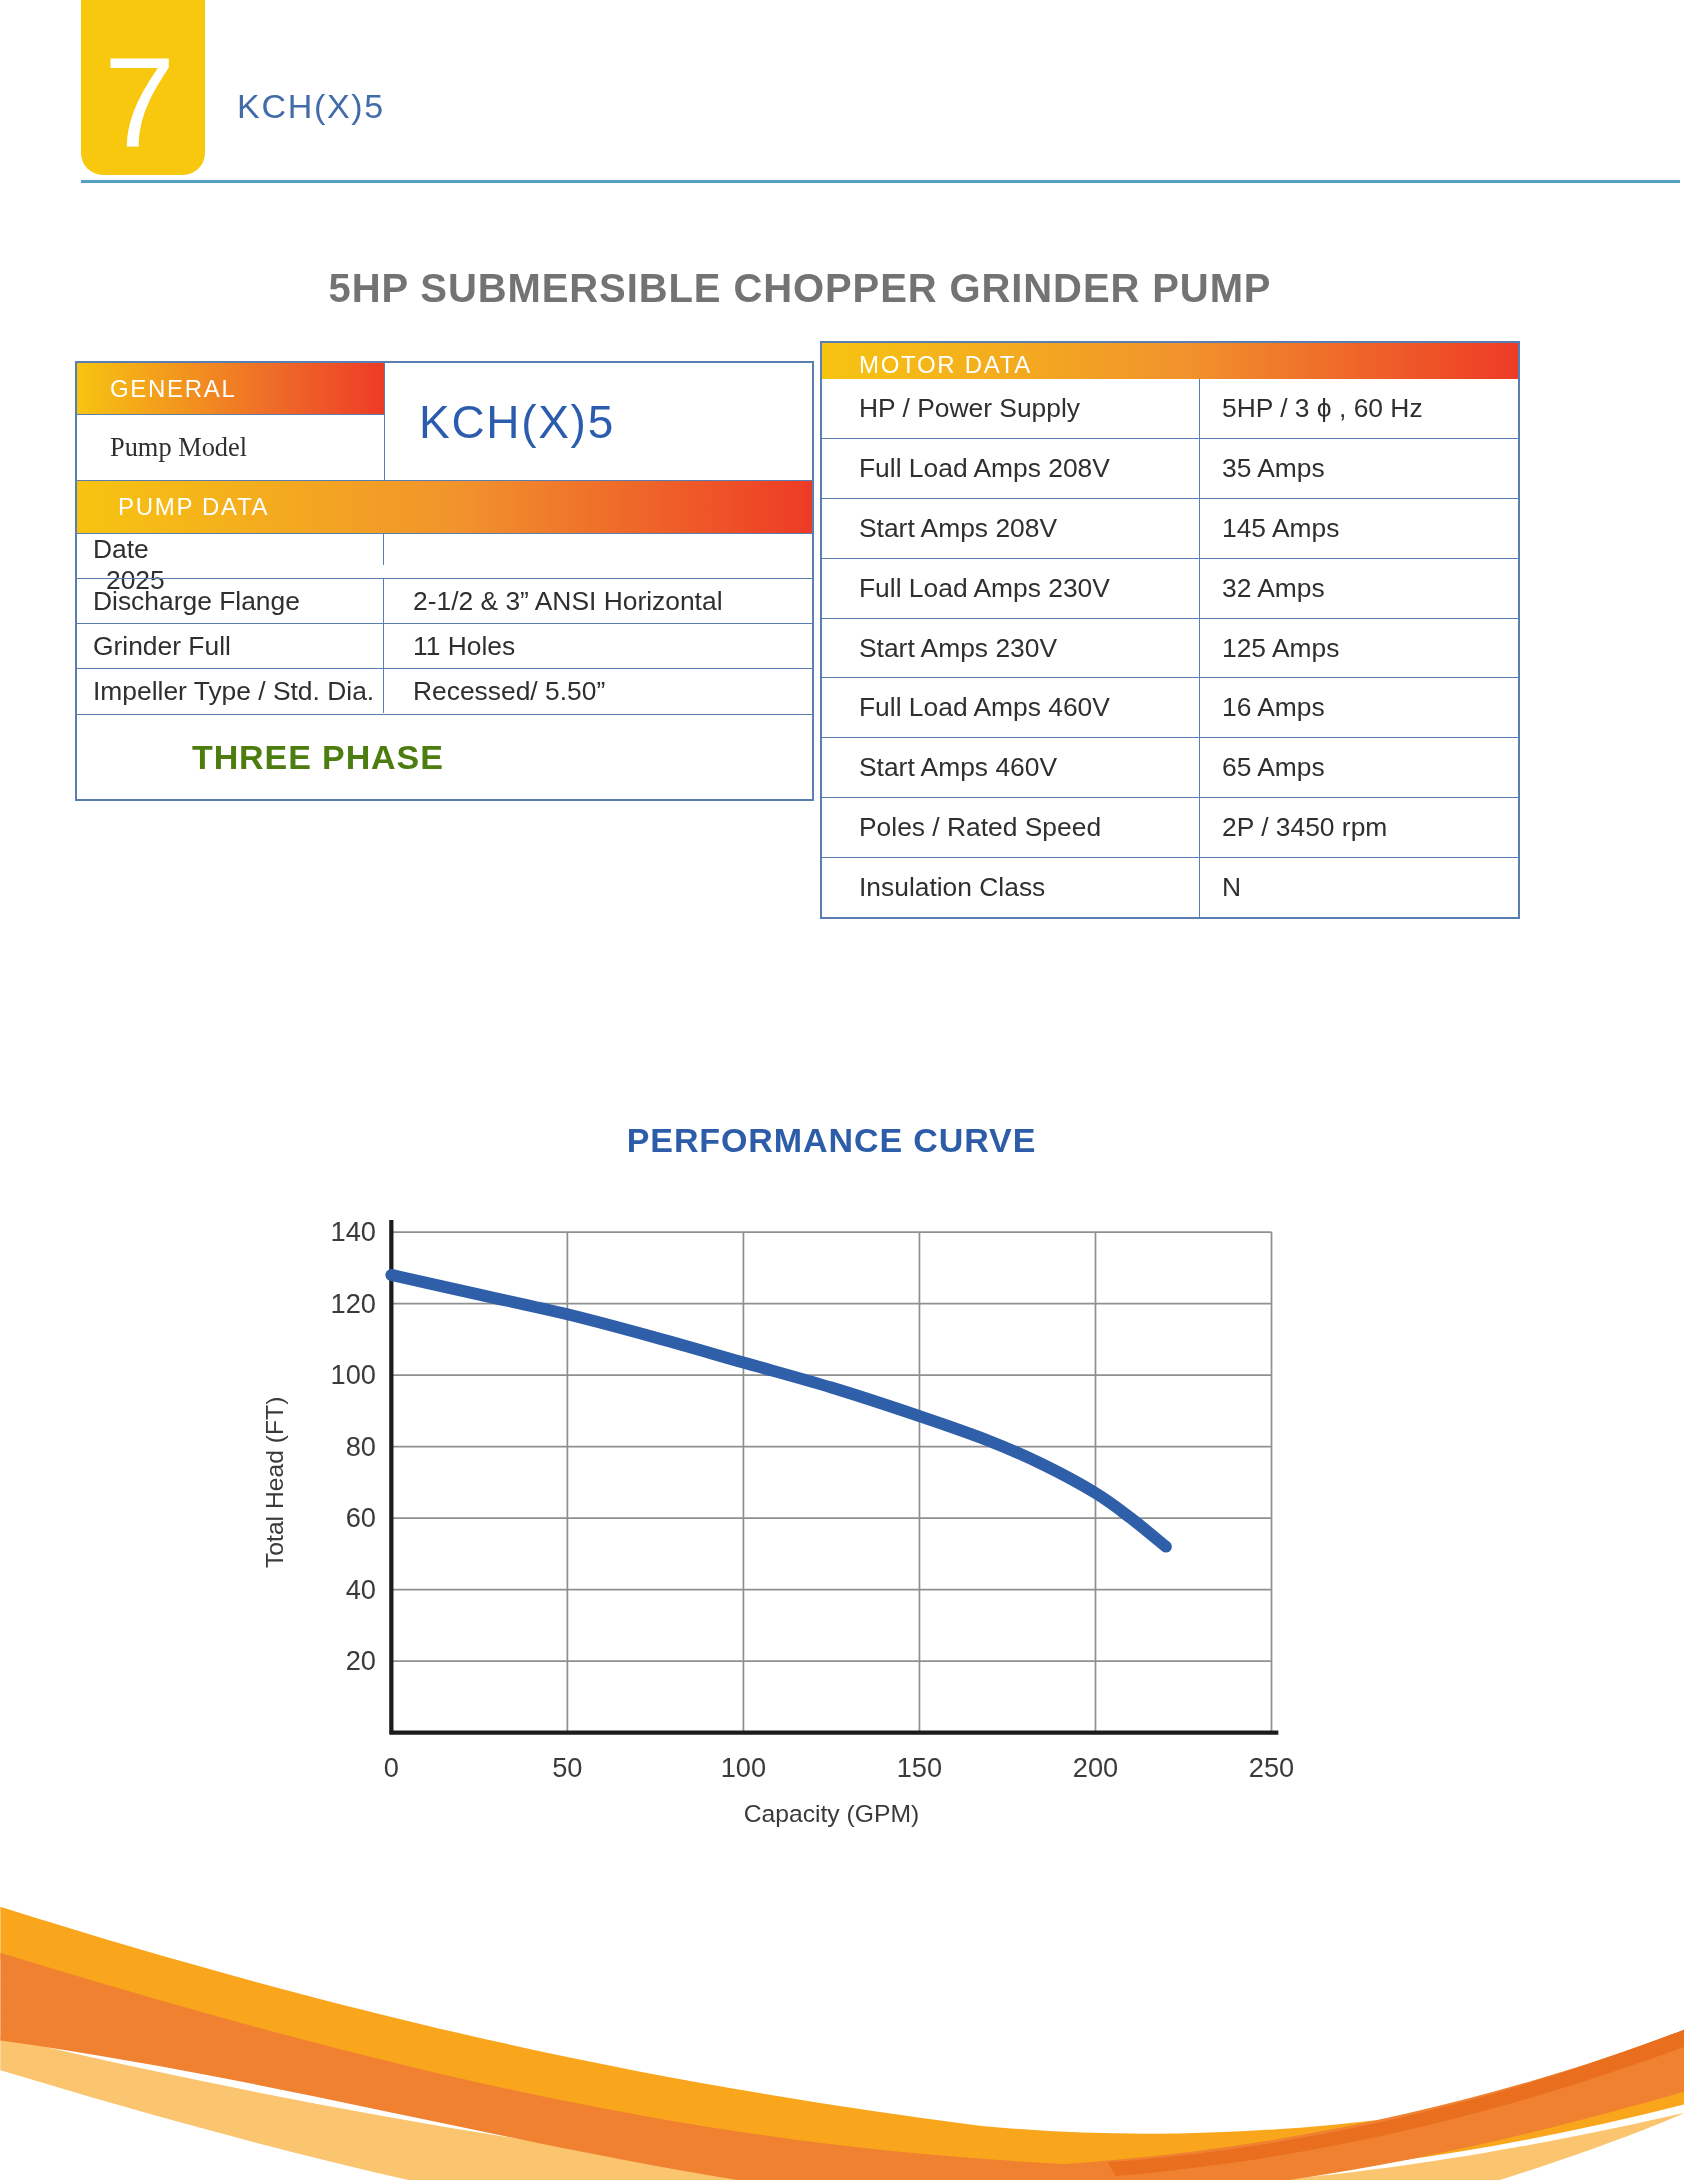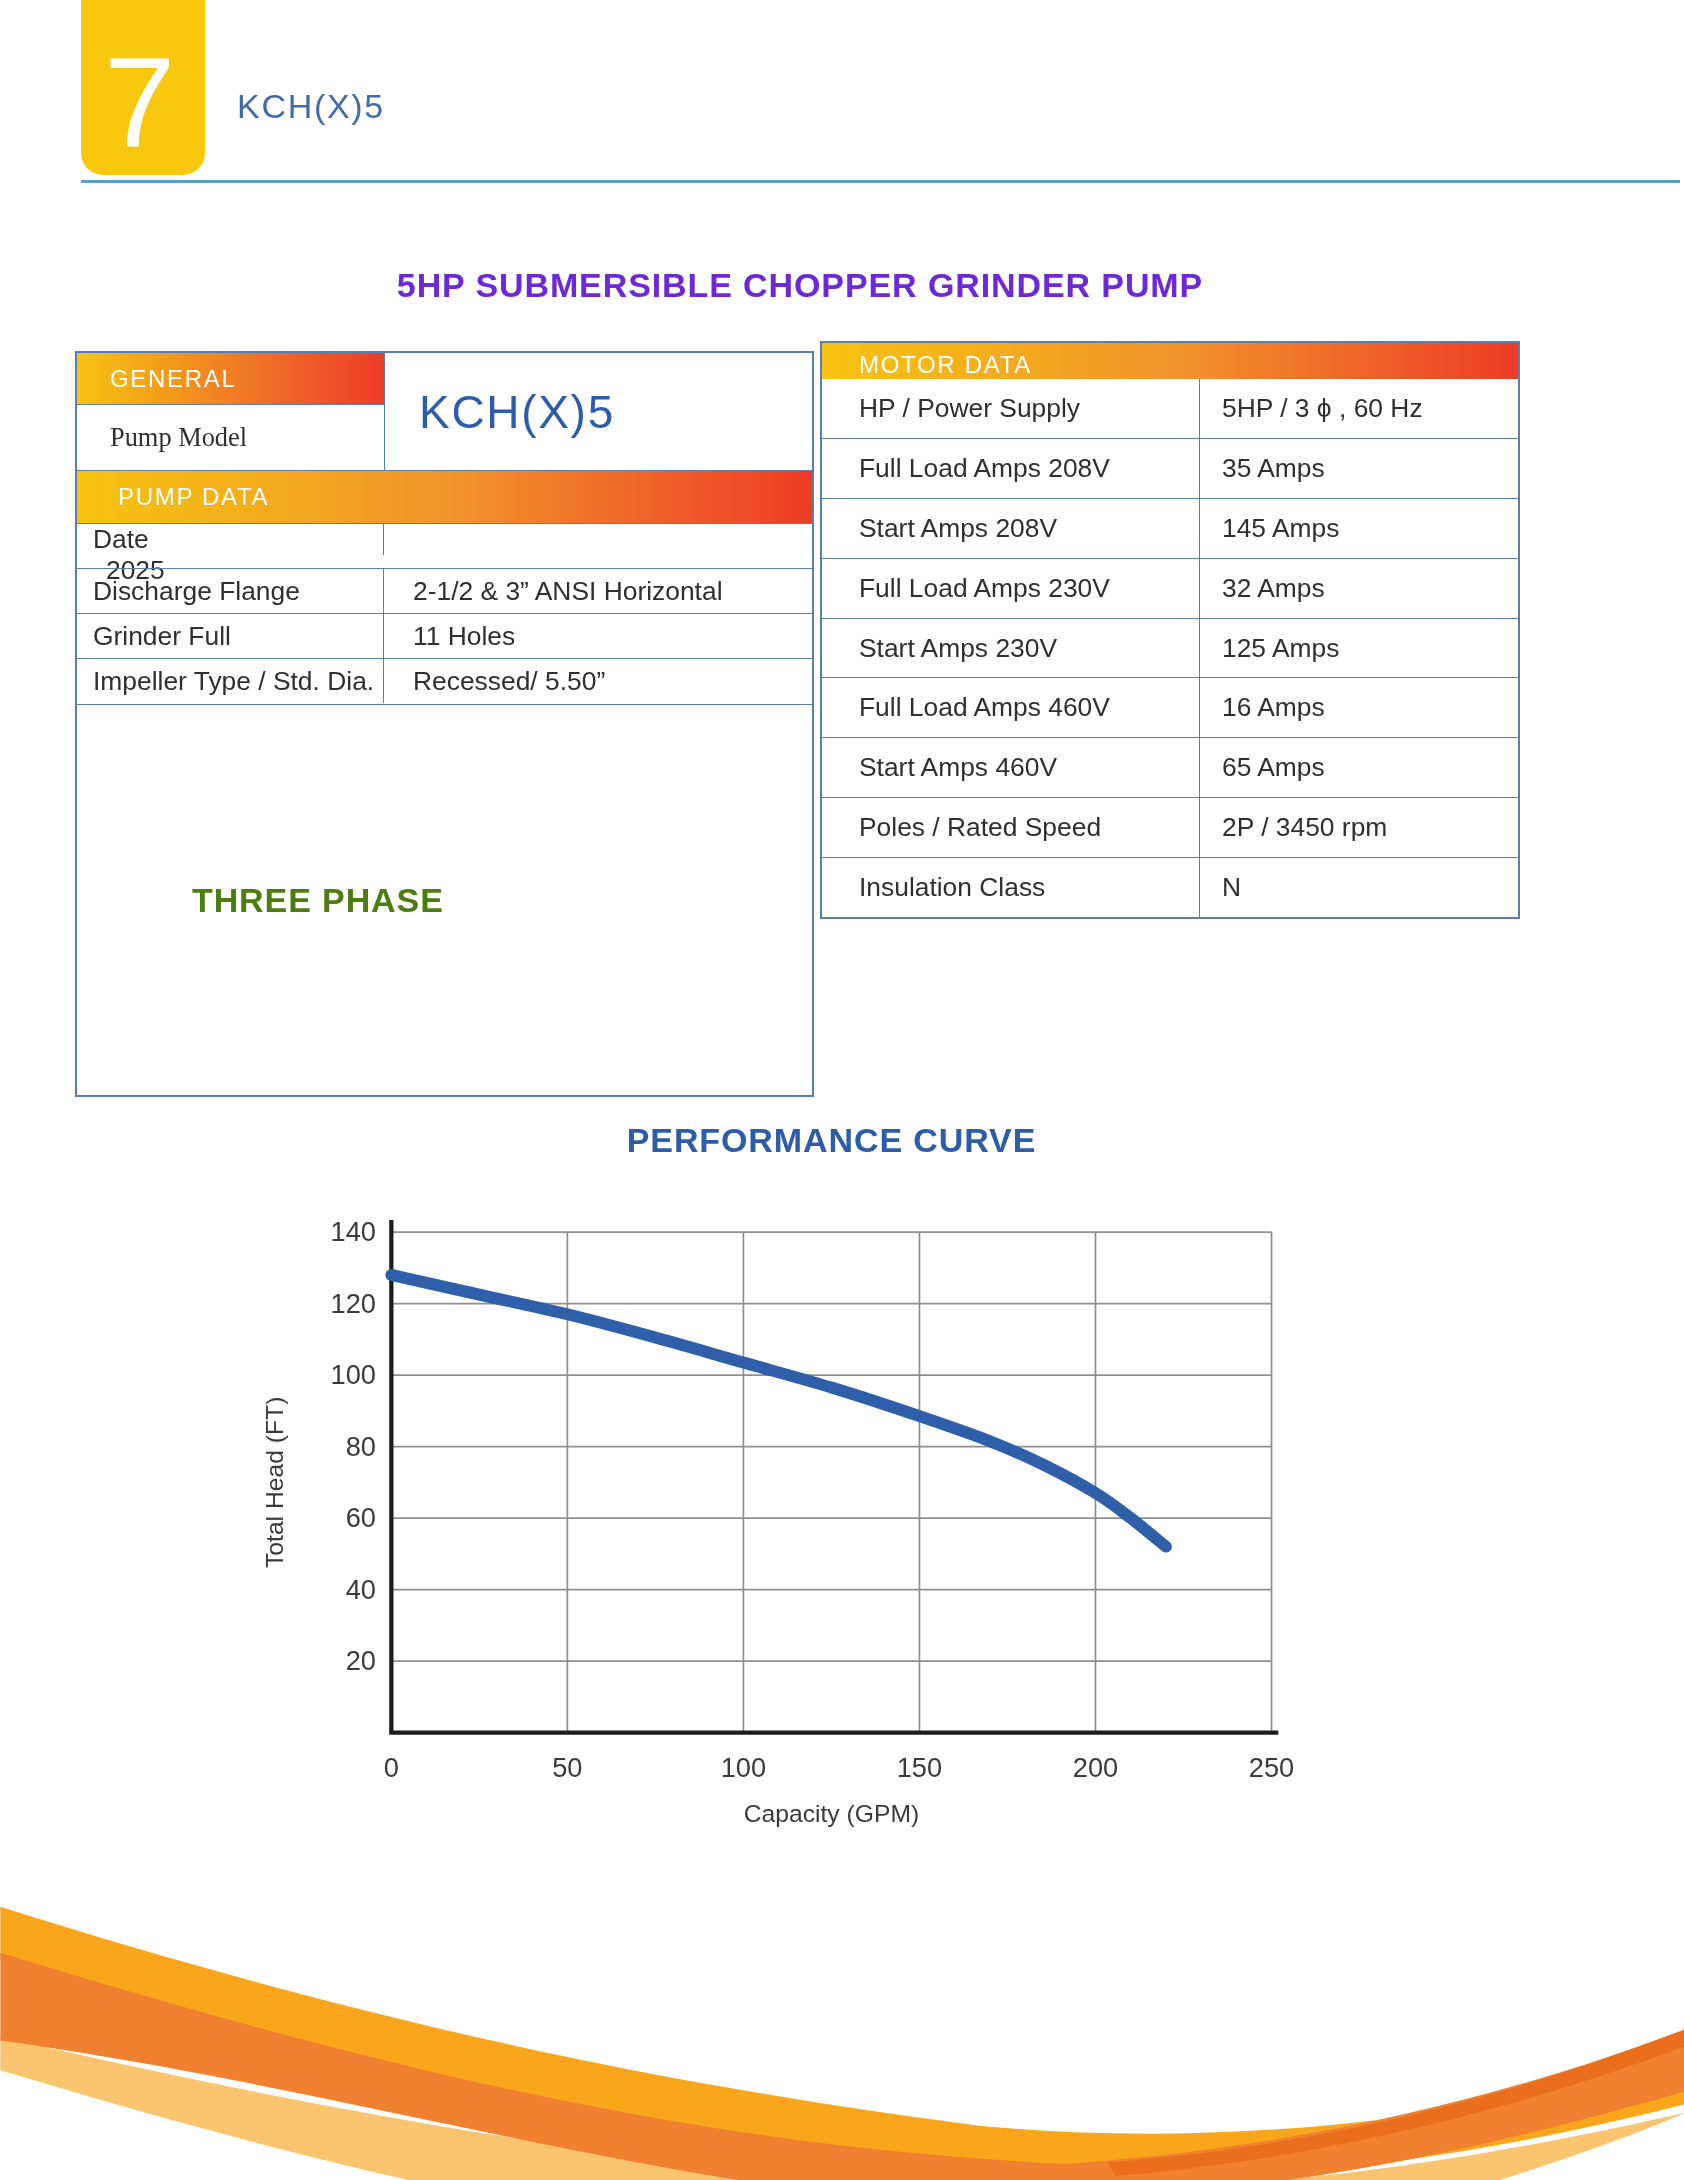--- a/index.html
+++ b/index.html
@@ -22,25 +22,25 @@
   .chapter-code {
     position:absolute; left:237px; top:87px; font-size:34px; letter-spacing:1.7px;
     color:#426CA9; font-weight:500;
   }
   .header-rule {
     position:absolute; left:81px; top:180px; width:1599px; height:2.6px;
     background:#55A0C4;
   }
   .doc-title {
     position:absolute; left:75px; top:266px; width:1450px; text-align:center;
-    font-size:34px; font-weight:700; letter-spacing:0.9px; color:#6d28d9;
+    font-size:40px; font-weight:700; letter-spacing:0.9px; color:#737373;
   }
   
   .tbl { position:absolute; border:2.6px solid #597FB2; background:#fff; }
-  .tbl-left  { left:75px;  top:351px; width:739px; height:746px; }
+  .tbl-left  { left:75px;  top:361px; width:739px; height:440px; }
   .tbl-right { left:820px; top:341px; width:700px; height:578px; display:flex; flex-direction:column; }
   .grad-short { background:linear-gradient(90deg,#F7C411 0%,#EF6E28 62%,#ED3B26 100%); }
   .grad-wide  { background:linear-gradient(90deg,#F7C411 0%,#F1932C 52%,#ED3B26 100%); }
   .band-label { color:#ffffff; font-size:24px; letter-spacing:1.7px; font-weight:400; }
   .cell { position:absolute; display:flex; align-items:center; }
   .c-general   { left:0; top:0; width:307px; height:51px; padding-left:33px; }
   .c-kch       { left:307px; top:0; right:0; height:117px; border-left:1.7px solid #597FB2;
                  padding-left:34px; font-size:46px; letter-spacing:1.7px; color:#2C5CAD; font-weight:500; }
   .c-pumpmodel { left:0; top:51px; width:307px; height:66px; border-top:1.7px solid #597FB2;
                  padding-left:33px; font-size:26.4px;font-family:Liberation Serif, serif; }

